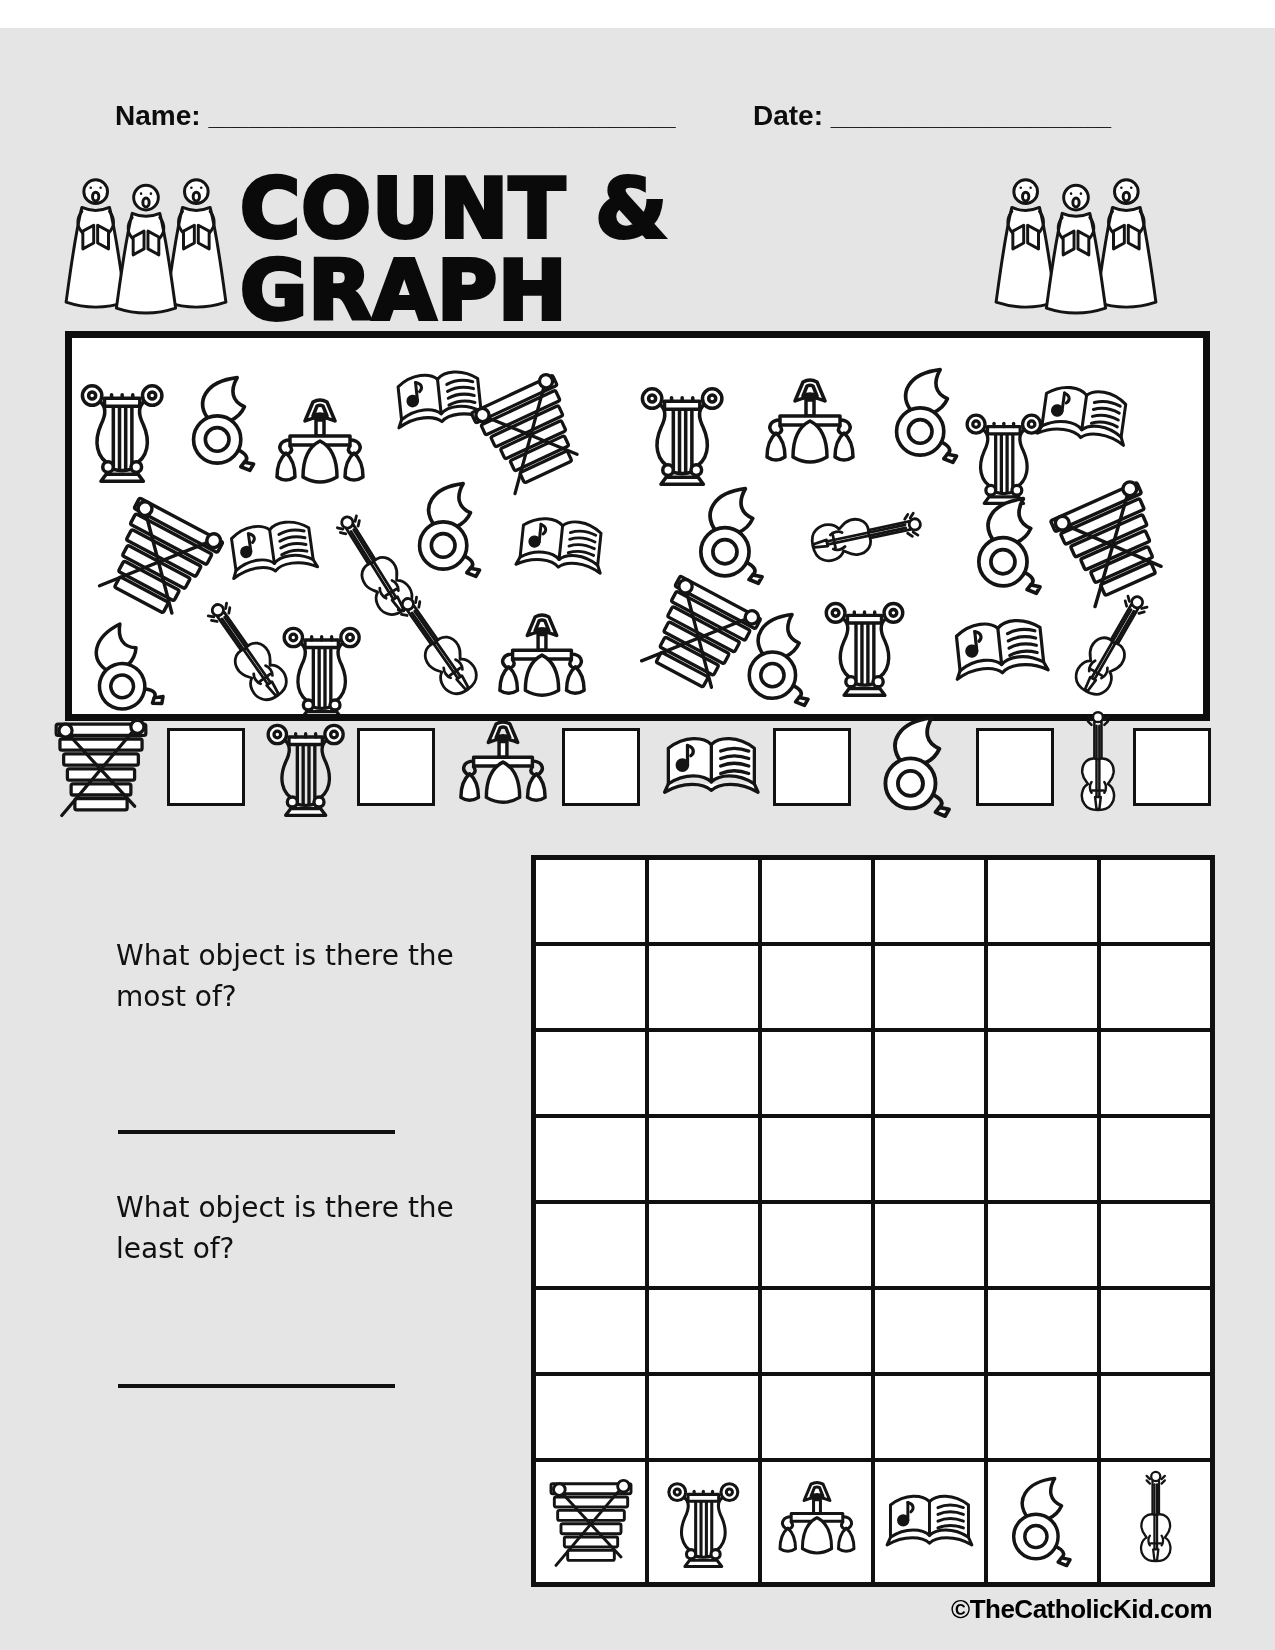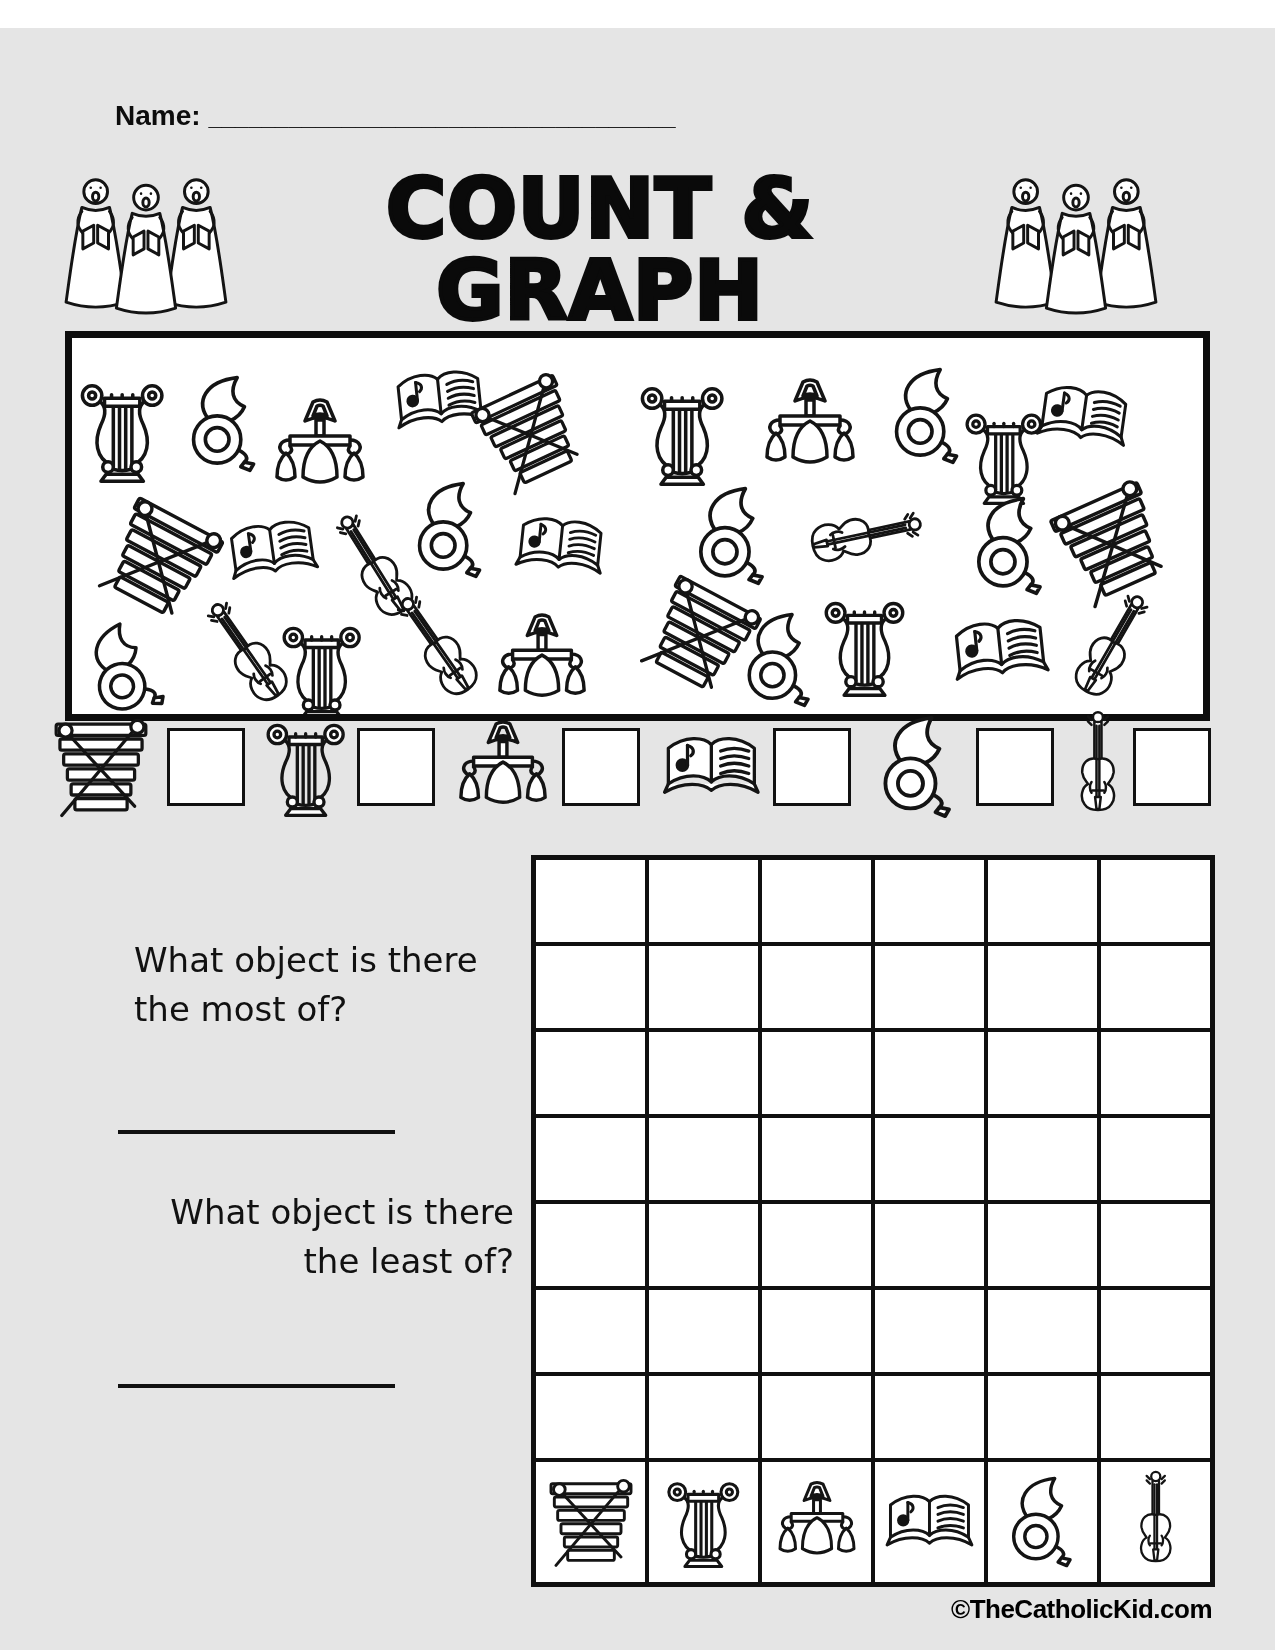--- a/index.html
+++ b/index.html
@@ -12,21 +12,21 @@
     color:#0d0d0d;
     overflow: hidden;
     margin-top: 28px;
   }
   
   .field-row { position:absolute; top:72px; font-weight:bold; font-size:28px; white-space:nowrap; }
   #name-row { left:115px; }
   #date-row { left:753px; }
   .field-line { font-weight:bold; font-size:24px; letter-spacing:0px; }
   
-  #title-block { position:absolute; left:240px; top:140px; width:720px; text-align:center; }
+  #title-block { position:absolute; left:240px; top:140px; width:720px; text-align:left; }
   #main-title {
     font-family:"DejaVu Sans", sans-serif;
     font-weight:bold; font-size:82px; line-height:1.0;
     letter-spacing:1px; color:#0a0a0a;
     -webkit-text-stroke:4px #0a0a0a;
   }
   #subtitle {
     margin-top:18px;
     font-family:"DejaVu Sans", sans-serif;
     font-weight:bold; font-size:24px; color:#141414;
@@ -59,26 +59,26 @@
     position:absolute; left:531px; top:827px;
     border:3px solid #101010; background:#fff;
     display:grid;
     grid-template-columns:repeat(6,113px);
     grid-template-rows:repeat(7,86px) 124px;
   }
   .grid-cell { border:2px solid #101010; background:#fff; }
   .icon-cell { display:flex; align-items:center; justify-content:center; }
   
   .question {
-    position:absolute; left:134px; width:380px;
+    position:absolute; left:116px; width:380px;
     font-family:"DejaVu Sans", sans-serif;
-    font-size:34px; line-height:1.45; color:#111;
+    font-size:28px; line-height:1.45; color:#111;
   }
   #question-most  { top:908px; }
-  #question-least { top:1160px;text-align:right; }
+  #question-least { top:1160px; }
   .answer-line { position:absolute; left:118px; width:277px; border-top:4px solid #111; }
   #answer-line-most  { top:1102px; }
   #answer-line-least { top:1356px; }
   
   .footer-text { position:absolute; top:1566px; font-weight:bold; font-size:30px; letter-spacing:-0.5px; color:#000; }
   #footer-left { left:49px; }
   #footer-right { right:63px; font-size:26px; }
   #symbol-defs { position:absolute; width:0; height:0; overflow:hidden; }
 </style>
 </head>
@@ -217,20 +217,24 @@
     </symbol>
   </defs>
 </svg>
 
 <div id="page">
 
   <div class="field-row" id="name-row">
     <span>Name:</span>
     <span class="field-line">___________________________________</span>
   </div>
+  <div class="field-row" id="date-row">
+    <span>Date:</span>
+    <span class="field-line">_____________________</span>
+  </div>
 
   <svg class="choir" id="choir-left" viewBox="0 0 170 150">
       <use href="#sym-choir"></use>
     </svg>
   <svg class="choir" id="choir-right" viewBox="0 0 170 150">
       <use href="#sym-choir"></use>
     </svg>
 
   <div id="title-block">
     <div id="main-title">COUNT &amp; GRAPH</div>

